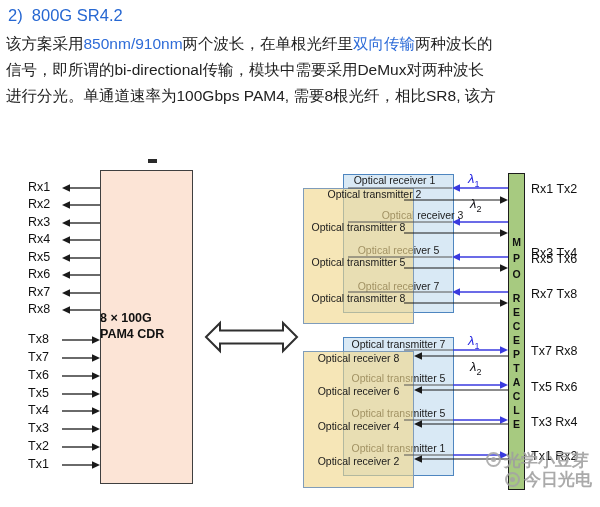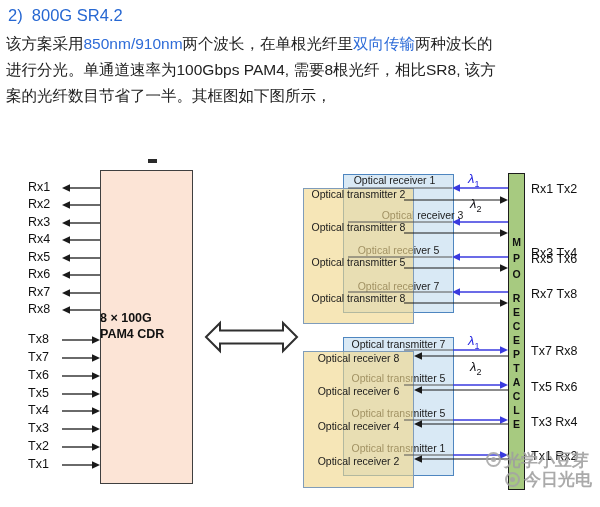--- a/index.html
+++ b/index.html
@@ -66,22 +66,22 @@
     content:"";display:block;width:5px;height:5px;border-radius:50%;
     background:rgba(163,163,163,0.85);margin:3px 0 0 3px;
   }
 </style>
 </head>
 <body>
 
 <div class="abs doc-title">2)  800G SR4.2</div>
 <div class="abs paragraph" id="paragraph">
     <div><span>该方案采用</span><span class="blue">850nm/910nm</span><span>两个波长，在单根光纤里</span><span class="blue">双向传输</span><span>两种波长的</span></div>
+    <div><span>信号，即所谓的bi-directional传输，模块中需要采用DeMux对两种波长</span></div>
     <div><span>进行分光。单通道速率为100Gbps PAM4, 需要8根光纤，相比SR8, 该方</span></div>
-    <div><span>案的光纤数目节省了一半。其框图如下图所示，</span></div>
   </div>
 
 <div class="abs cdr-box"></div>
 <div class="abs cdr-label">8 × 100G
 PAM4 CDR</div>
 <div class="abs tick"></div>
 
 <div id="cdr-ports">
     <div class="abs port-label" style="left:28px;top:181px;">Rx1</div>
     <div class="abs port-label" style="left:28px;top:198px;">Rx2</div>
@@ -103,21 +103,21 @@
 
 <div class="grp-box blue-box" style="left:343px;top:174px;width:111px;height:139px;"></div>
 <div id="top-rx-texts">
     <div class="opt-text under-yellow" style="left:339px;top:174px;">Optical receiver 1</div>
     <div class="opt-text under-yellow" style="left:343px;top:209px;padding-left:24px;">Optical receiver 3</div>
     <div class="opt-text under-yellow" style="left:343px;top:244px;">Optical receiver 5</div>
     <div class="opt-text under-yellow" style="left:343px;top:280px;">Optical receiver 7</div>
   </div>
 <div class="grp-box yellow-box" style="left:303px;top:188px;width:111px;height:136px;"></div>
 <div id="top-tx-texts">
-    <div class="opt-text over-yellow" style="left:303px;top:188px;">Optical transmitter 2</div>
+    <div class="opt-text over-yellow" style="left:303px;top:188px;padding-left:16px;">Optical transmitter 2</div>
     <div class="opt-text over-yellow" style="left:303px;top:221px;">Optical transmitter 8</div>
     <div class="opt-text over-yellow" style="left:303px;top:256px;">Optical transmitter 5</div>
     <div class="opt-text over-yellow" style="left:303px;top:292px;">Optical transmitter 8</div>
   </div>
 
 <div class="grp-box blue-box" style="left:343px;top:337px;width:111px;height:139px;"></div>
 <div id="bot-tx-texts">
     <div class="opt-text under-yellow" style="left:343px;top:338px;">Optical transmitter 7</div>
     <div class="opt-text under-yellow" style="left:343px;top:372px;">Optical transmitter 5</div>
     <div class="opt-text under-yellow" style="left:343px;top:407px;">Optical transmitter 5</div>

